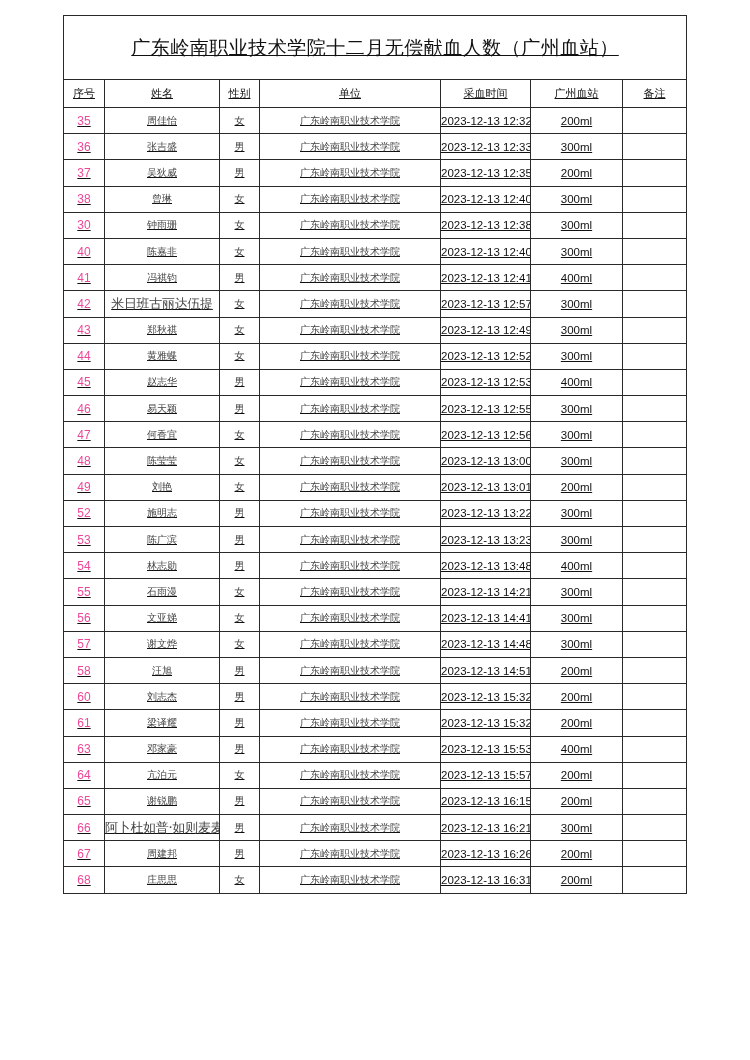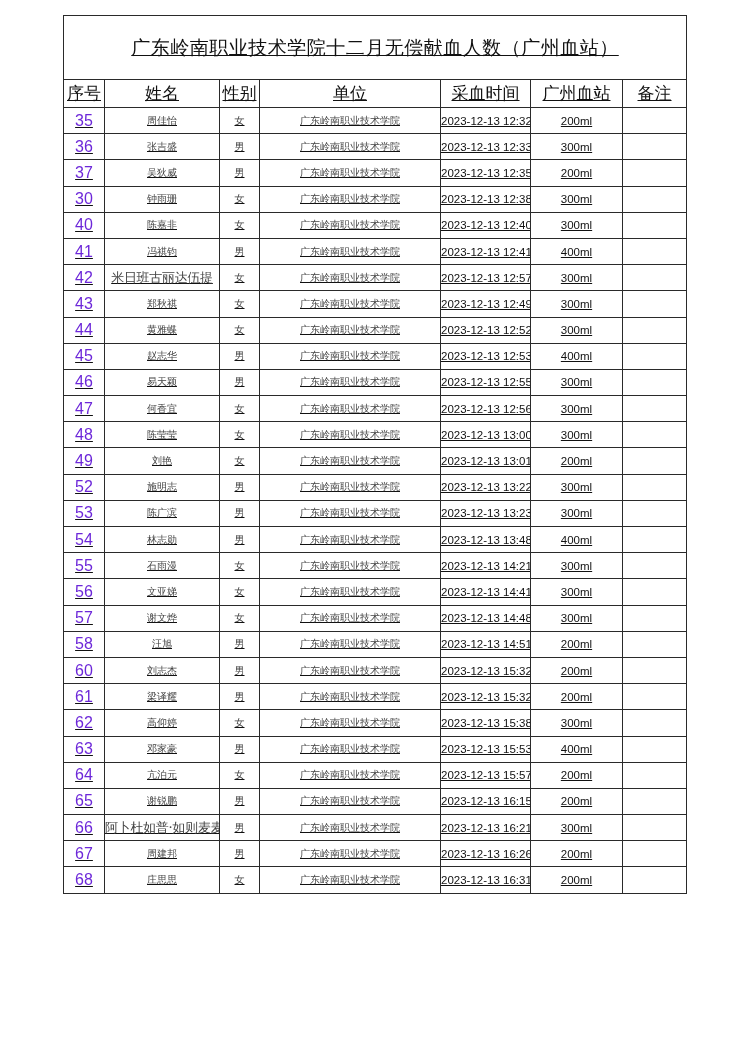--- a/index.html
+++ b/index.html
@@ -4,24 +4,24 @@
 <style>
   html, body { margin:0; padding:0; background:#ffffff; }
   body { width:750px; height:1060px; position:relative; overflow:hidden;
          font-family:"DejaVu Sans","Liberation Sans",sans-serif; color:#111; }
   .sheet { position:absolute; left:63px; top:15px; width:623px; }
   table { border-collapse:collapse; width:623px; table-layout:fixed;text-decoration:underline; }
   td, th { border:1.5px solid #2a2a2a; text-align:center; vertical-align:middle;
            padding:0; overflow:hidden; white-space:nowrap; }
   .title-cell { height:63px; font-family:"DejaVu Sans",sans-serif; font-size:19px;
                 font-weight:normal; color:#111; letter-spacing:0.5px; }
-  .hdr th { height:27px; font-size:17px; font-weight:normal; color:#111;
+  .hdr th { height:27px; font-size:11px; font-weight:normal; color:#111;
             font-family:"DejaVu Sans",sans-serif; }
   .row td { height:25.2px; }
-  .c-no { font-family:"Liberation Sans",sans-serif; font-size:16px; color:#6d28d9; }
+  .c-no { font-family:"Liberation Sans",sans-serif; font-size:12px; color:#ec4899; }
   .c-name, .c-sex, .c-unit { font-family:"DejaVu Serif",serif; font-size:10px; color:#444; }
   .c-name.long { font-size:13px; letter-spacing:-0.3px; }
   .c-time, .c-vol { font-family:"Liberation Sans",sans-serif; font-size:11.5px; color:#111; }
 </style>
 </head>
 <body>
 
 <div class="sheet">
   <table>
     <colgroup>
@@ -70,20 +70,29 @@
   <tr class="row">
     <td class="c-no">37</td>
     <td class="c-name">吴狄威</td>
     <td class="c-sex">男</td>
     <td class="c-unit">广东岭南职业技术学院</td>
     <td class="c-time">2023-12-13 12:35</td>
     <td class="c-vol">200ml</td>
     <td class="c-note"></td>
   </tr>
 
+  <tr class="row">
+    <td class="c-no">38</td>
+    <td class="c-name">曾琳</td>
+    <td class="c-sex">女</td>
+    <td class="c-unit">广东岭南职业技术学院</td>
+    <td class="c-time">2023-12-13 12:40</td>
+    <td class="c-vol">300ml</td>
+    <td class="c-note"></td>
+  </tr>
 
   <tr class="row">
     <td class="c-no">30</td>
     <td class="c-name">钟雨珊</td>
     <td class="c-sex">女</td>
     <td class="c-unit">广东岭南职业技术学院</td>
     <td class="c-time">2023-12-13 12:38</td>
     <td class="c-vol">300ml</td>
     <td class="c-note"></td>
   </tr>
@@ -274,29 +283,20 @@
   <tr class="row">
     <td class="c-no">61</td>
     <td class="c-name">梁译耀</td>
     <td class="c-sex">男</td>
     <td class="c-unit">广东岭南职业技术学院</td>
     <td class="c-time">2023-12-13 15:32</td>
     <td class="c-vol">200ml</td>
     <td class="c-note"></td>
   </tr>
 
-  <tr class="row">
-    <td class="c-no">62</td>
-    <td class="c-name">高仰婷</td>
-    <td class="c-sex">女</td>
-    <td class="c-unit">广东岭南职业技术学院</td>
-    <td class="c-time">2023-12-13 15:38</td>
-    <td class="c-vol">300ml</td>
-    <td class="c-note"></td>
-  </tr>
 
   <tr class="row">
     <td class="c-no">63</td>
     <td class="c-name">邓家豪</td>
     <td class="c-sex">男</td>
     <td class="c-unit">广东岭南职业技术学院</td>
     <td class="c-time">2023-12-13 15:53</td>
     <td class="c-vol">400ml</td>
     <td class="c-note"></td>
   </tr>

